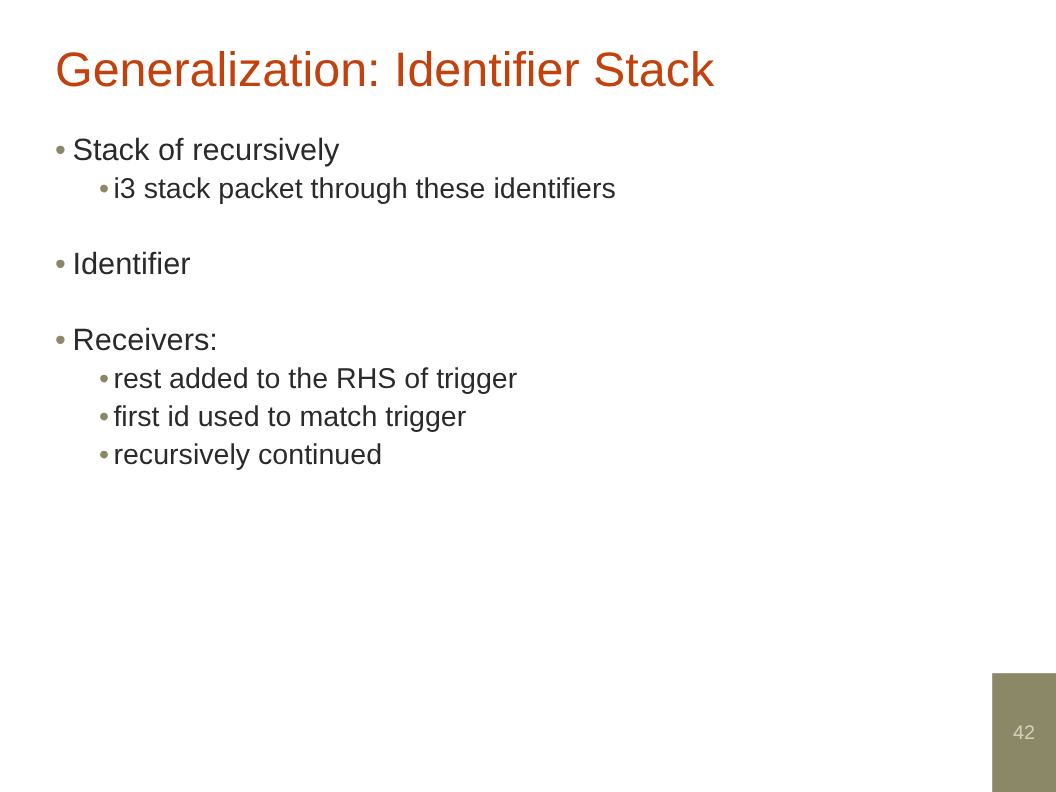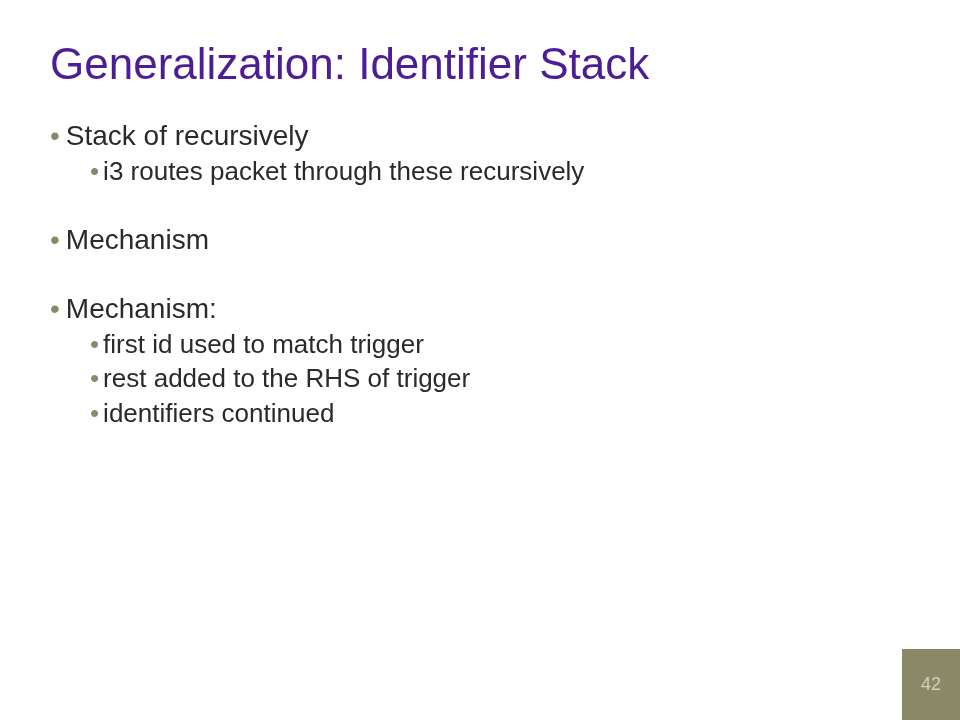--- a/index.html
+++ b/index.html
@@ -11,21 +11,21 @@
   }
   .slide {
     width: 960px;
     height: 720px;
     padding: 40px 50px 30px 50px;
     position: relative;
   }
   .title {
     font-size: 44px;
     font-weight: 400;
-    color: #4c1d95;
+    color: #c2410c;
     margin-bottom: 30px;
     line-height: 1.1;
   }
   .body {
     font-size: 28px;
     color: #2a2a2a;
     line-height: 1.25;
   }
   .lvl1 {
     margin-left: 0;
@@ -43,21 +43,21 @@
   .lvl2 .bullet {
     color: #8b8868;
     margin-right: 4px;
   }
   .spacer { height: 30px; }
   .pagenum-wrap {
     position: absolute;
     right: 0;
     bottom: 0;
     width: 58px;
-    height: 71px;
+    height: 108px;
     background: #8b8868;
     display: flex;
     align-items: center;
     justify-content: center;
   }
   .pagenum {
     color: #d4d0b8;
     font-size: 18px;
   }
 </style>
@@ -66,42 +66,42 @@
 
 <div class="slide">
   <div class="title">Generalization: Identifier Stack</div>
 
   <div class="body">
 
     <div class="lvl1">
       <span class="bullet">•</span><span>Stack of recursively</span>
     </div>
     <div class="lvl2">
-      <span class="bullet">•</span><span>i3 routes packet through these recursively</span>
+      <span class="bullet">•</span><span>i3 stack packet through these identifiers</span>
     </div>
 
     <div class="spacer"></div>
 
     <div class="lvl1">
-      <span class="bullet">•</span><span>Mechanism</span>
+      <span class="bullet">•</span><span>Identifier</span>
     </div>
 
     <div class="spacer"></div>
 
     <div class="lvl1">
-      <span class="bullet">•</span><span>Mechanism:</span>
+      <span class="bullet">•</span><span>Receivers:</span>
+    </div>
+    <div class="lvl2">
+      <span class="bullet">•</span><span>rest added to the RHS of trigger</span>
     </div>
     <div class="lvl2">
       <span class="bullet">•</span><span>first id used to match trigger</span>
     </div>
     <div class="lvl2">
-      <span class="bullet">•</span><span>rest added to the RHS of trigger</span>
-    </div>
-    <div class="lvl2">
-      <span class="bullet">•</span><span>identifiers continued</span>
+      <span class="bullet">•</span><span>recursively continued</span>
     </div>
 
   </div>
 
   <div class="pagenum-wrap">
     <span class="pagenum">42</span>
   </div>
 </div>
 
 </body></html>

